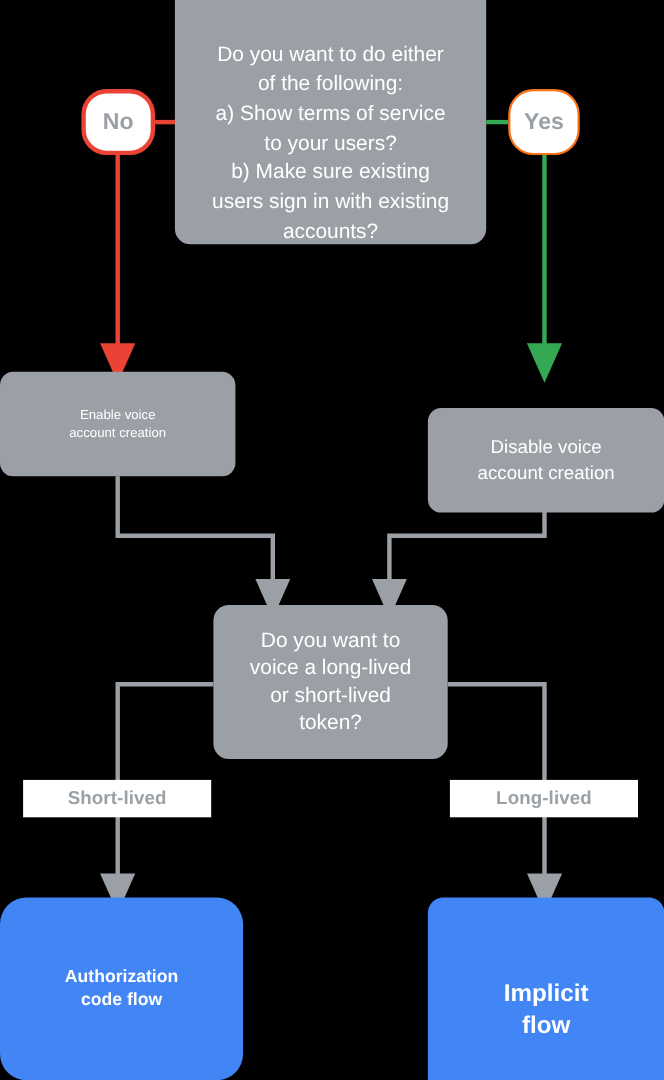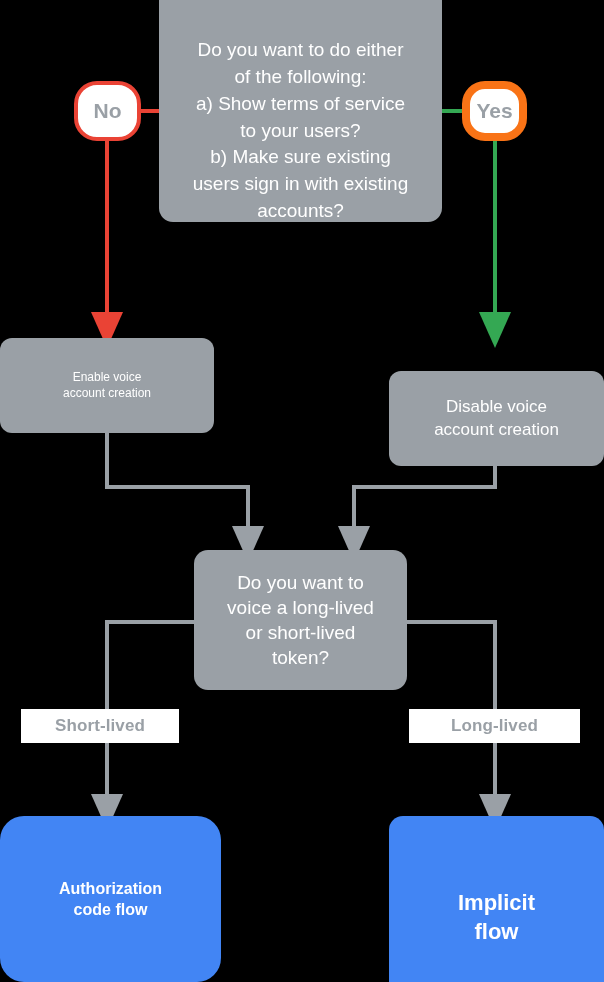--- a/index.html
+++ b/index.html
@@ -131,40 +131,40 @@
     top: 81px;
     width: 67px;
     height: 60px;
     border: 4px solid #ea4335;
   }
   #yes-pill {
     left: 462px;
     top: 81px;
     width: 65px;
     height: 60px;
-    border: 8px solid #f97316;
+    border: 2px solid #f97316;
   }
 
   
   .edge-label {
     position: absolute;
     box-sizing: border-box;
     display: flex;
     align-items: center;
     justify-content: center;
     background: #ffffff;
     color: #9aa0a6;
     font-size: 17px;
     font-weight: bold;
     letter-spacing: 0.1px;
   }
   #short-lived-label {
     left: 21px;
     top: 709px;
-    width: 158px;
+    width: 171px;
     height: 34px;
   }
   #long-lived-label {
     left: 409px;
     top: 709px;
     width: 171px;
     height: 34px;
   }
 </style>
 </head>

